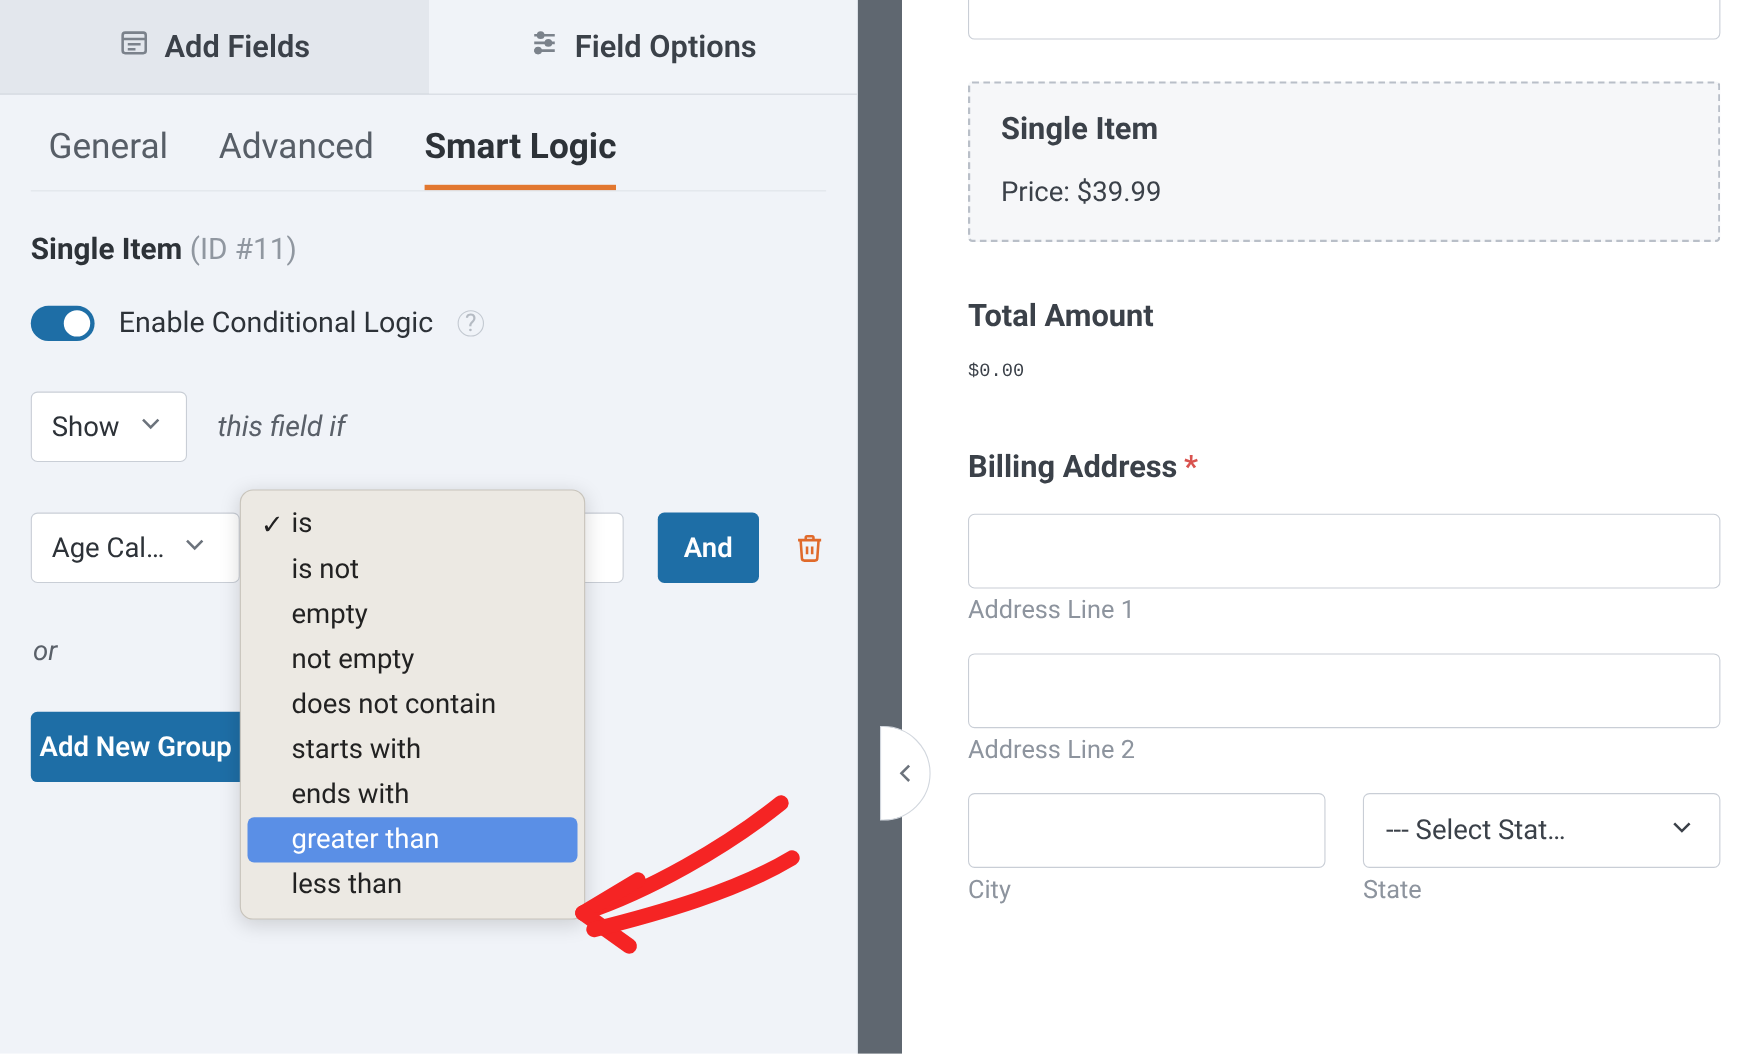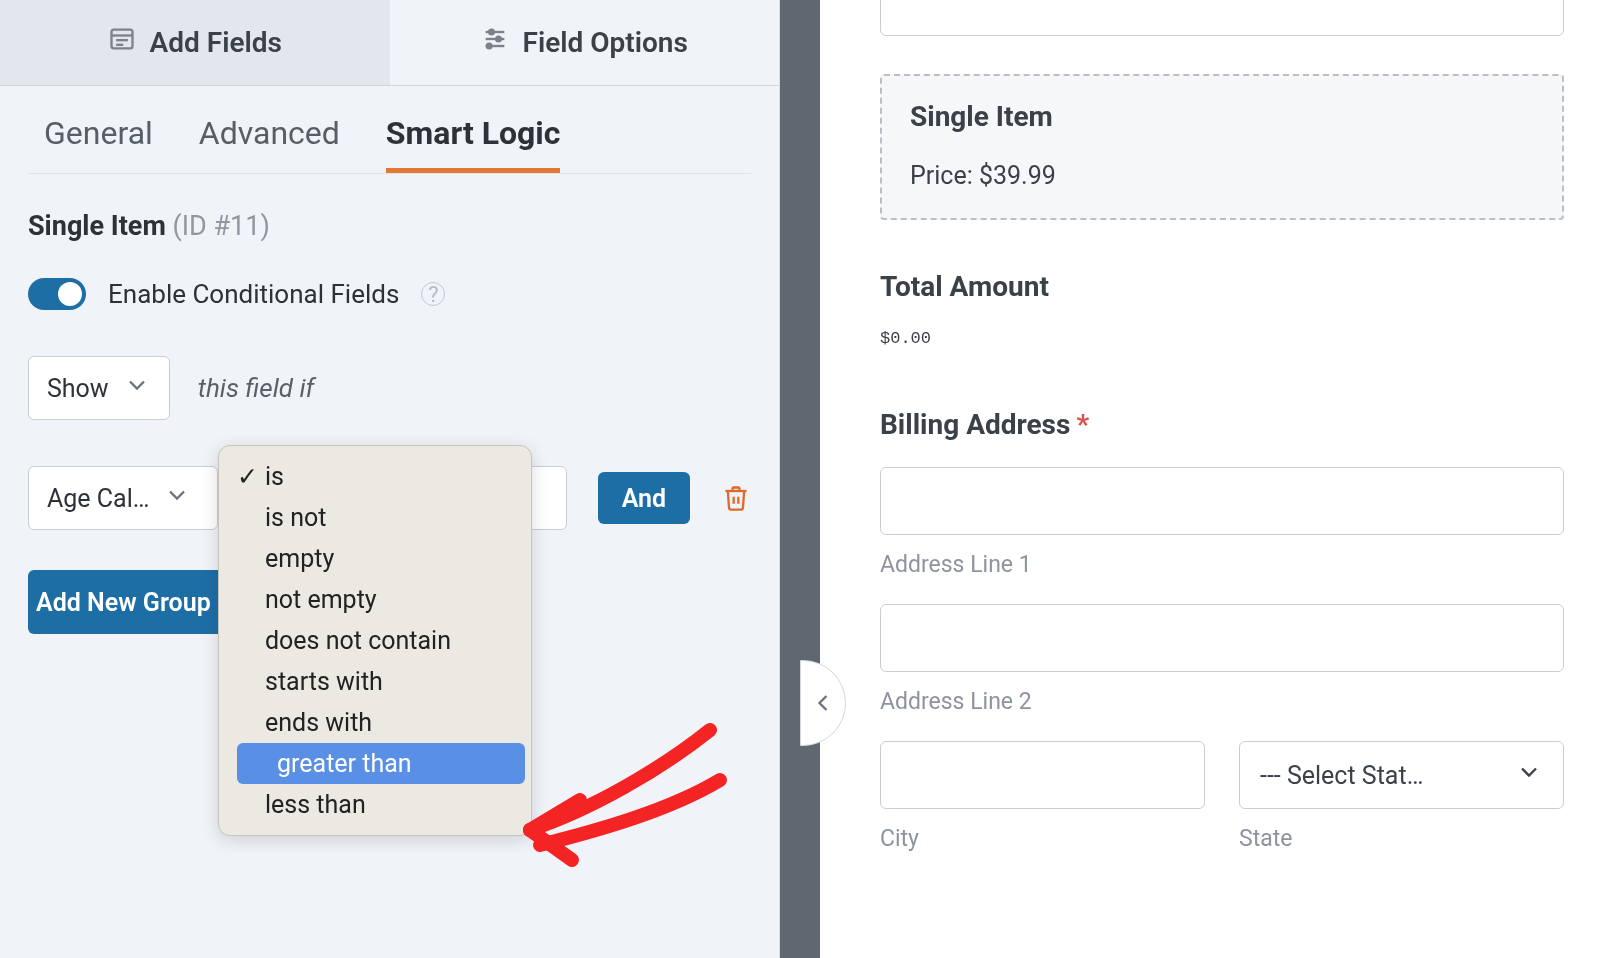--- a/index.html
+++ b/index.html
@@ -113,21 +113,21 @@
     margin-top:46px;
     position:relative;
   }
   .sel-field { width:200px; overflow:hidden; white-space:nowrap; }
   .op-placeholder {
     width:340px; height:64px;
     background:#fff; border:1px solid #c9ced6; border-radius:6px;
   }
   .btn-and {
     background:#1e6ea6; color:#fff; border:none;
-    height:52px; padding:0 24px; border-radius:6px;
+    height:64px; padding:0 24px; border-radius:6px;
     font-size:25px; font-weight:600; cursor:pointer;
   }
   .trash {
     width:32px; height:32px; color:#e06a2b; cursor:pointer;
     display:flex; align-items:center; justify-content:center;
   }
 
   .or-label { font-size:25px; font-style:italic; color:#5a6069; margin:48px 0 0 2px; }
 
   .btn-addgroup {
@@ -156,21 +156,21 @@
     padding:6px 10px 6px 40px;
     position:relative;
     border-radius:6px;
     color:#222;
     cursor:pointer;
   }
   .dropdown .opt.checked::before {
     content:"✓"; position:absolute; left:12px; top:6px;
   }
   .dropdown .opt.highlight {
-    background:#5a8fe6; color:#fff;margin-left:12px;
+    background:#5a8fe6; color:#fff;
   }
 
   
   .arrow-anno {
     position:absolute;
     left:500px; top:700px;
     pointer-events:none;
     z-index:30;
   }
 
@@ -210,21 +210,21 @@
     padding:24px 28px 28px 28px;
     margin-bottom:50px;
   }
   .card-title { font-size:28px; font-weight:700; color:#3b4149; margin-bottom:28px; }
   .card-price { font-size:25px; color:#3b4149; }
   .preview-label { font-size:28px; font-weight:700; color:#3b4149; margin-bottom:26px; }
   .preview-value { font-size:17px; color:#3b4149; margin-bottom:60px;font-family:Liberation Mono, monospace; }
   .req { color:#d9534f; margin-left:6px; }
   .billing-group { margin-top:0; }
   .field-row { margin-bottom:14px; }
-  .subfield-label { font-size:23px; color:#8d949e; margin-top:16px; }
+  .subfield-label { font-size:23px; color:#8d949e; margin-top:6px; }
   .two-col { display:flex; gap:34px; }
   .two-col > div { flex:1; }
   .sel-state {
     height:68px; border:1px solid #c9ced6; border-radius:6px;
     display:flex; align-items:center; justify-content:space-between;
     padding:0 20px; font-size:25px; color:#3b4149;
     background:#fff; cursor:pointer;
     white-space:nowrap; overflow:hidden;
   }
   .addrline1 { height:68px; }
@@ -275,21 +275,21 @@
 
     <div class="field-title">
       <span class="bold">Single Item</span>
       <span class="idtxt">(ID #11)</span>
     </div>
 
     <div class="row-enable">
       <div class="toggle">
           <div class="knob"></div>
         </div>
-      <span>Enable Conditional Fields</span>
+      <span>Enable Conditional Logic</span>
       <span class="help-ico">?</span>
     </div>
 
     <div class="row-cond">
       <div class="sel">
         <span>Show</span>
         <span class="chev">
           <svg class="icon-svg" viewBox="0 0 24 24" fill="none" stroke="currentColor" stroke-width="2">
               <polyline points="6 9 12 15 18 9"></polyline>
             </svg>
@@ -312,20 +312,21 @@
       <div class="trash">
         <svg class="icon-svg" viewBox="0 0 24 24" fill="none" stroke="currentColor" stroke-width="2">
             <polyline points="3 6 5 6 21 6"></polyline>
             <path d="M19 6l-1 14a2 2 0 0 1-2 2H8a2 2 0 0 1-2-2L5 6"></path>
             <path d="M10 11v6M14 11v6"></path>
             <path d="M9 6V4a1 1 0 0 1 1-1h4a1 1 0 0 1 1 1v2"></path>
           </svg>
       </div>
     </div>
 
+    <div class="or-label">or</div>
 
     <button class="btn-addgroup">Add New Group</button>
 
   </div>
 
   <div class="dropdown" id="op-dd">
       <div class="opt checked">is</div>
       <div class="opt">is not</div>
       <div class="opt">empty</div>
       <div class="opt">not empty</div>

